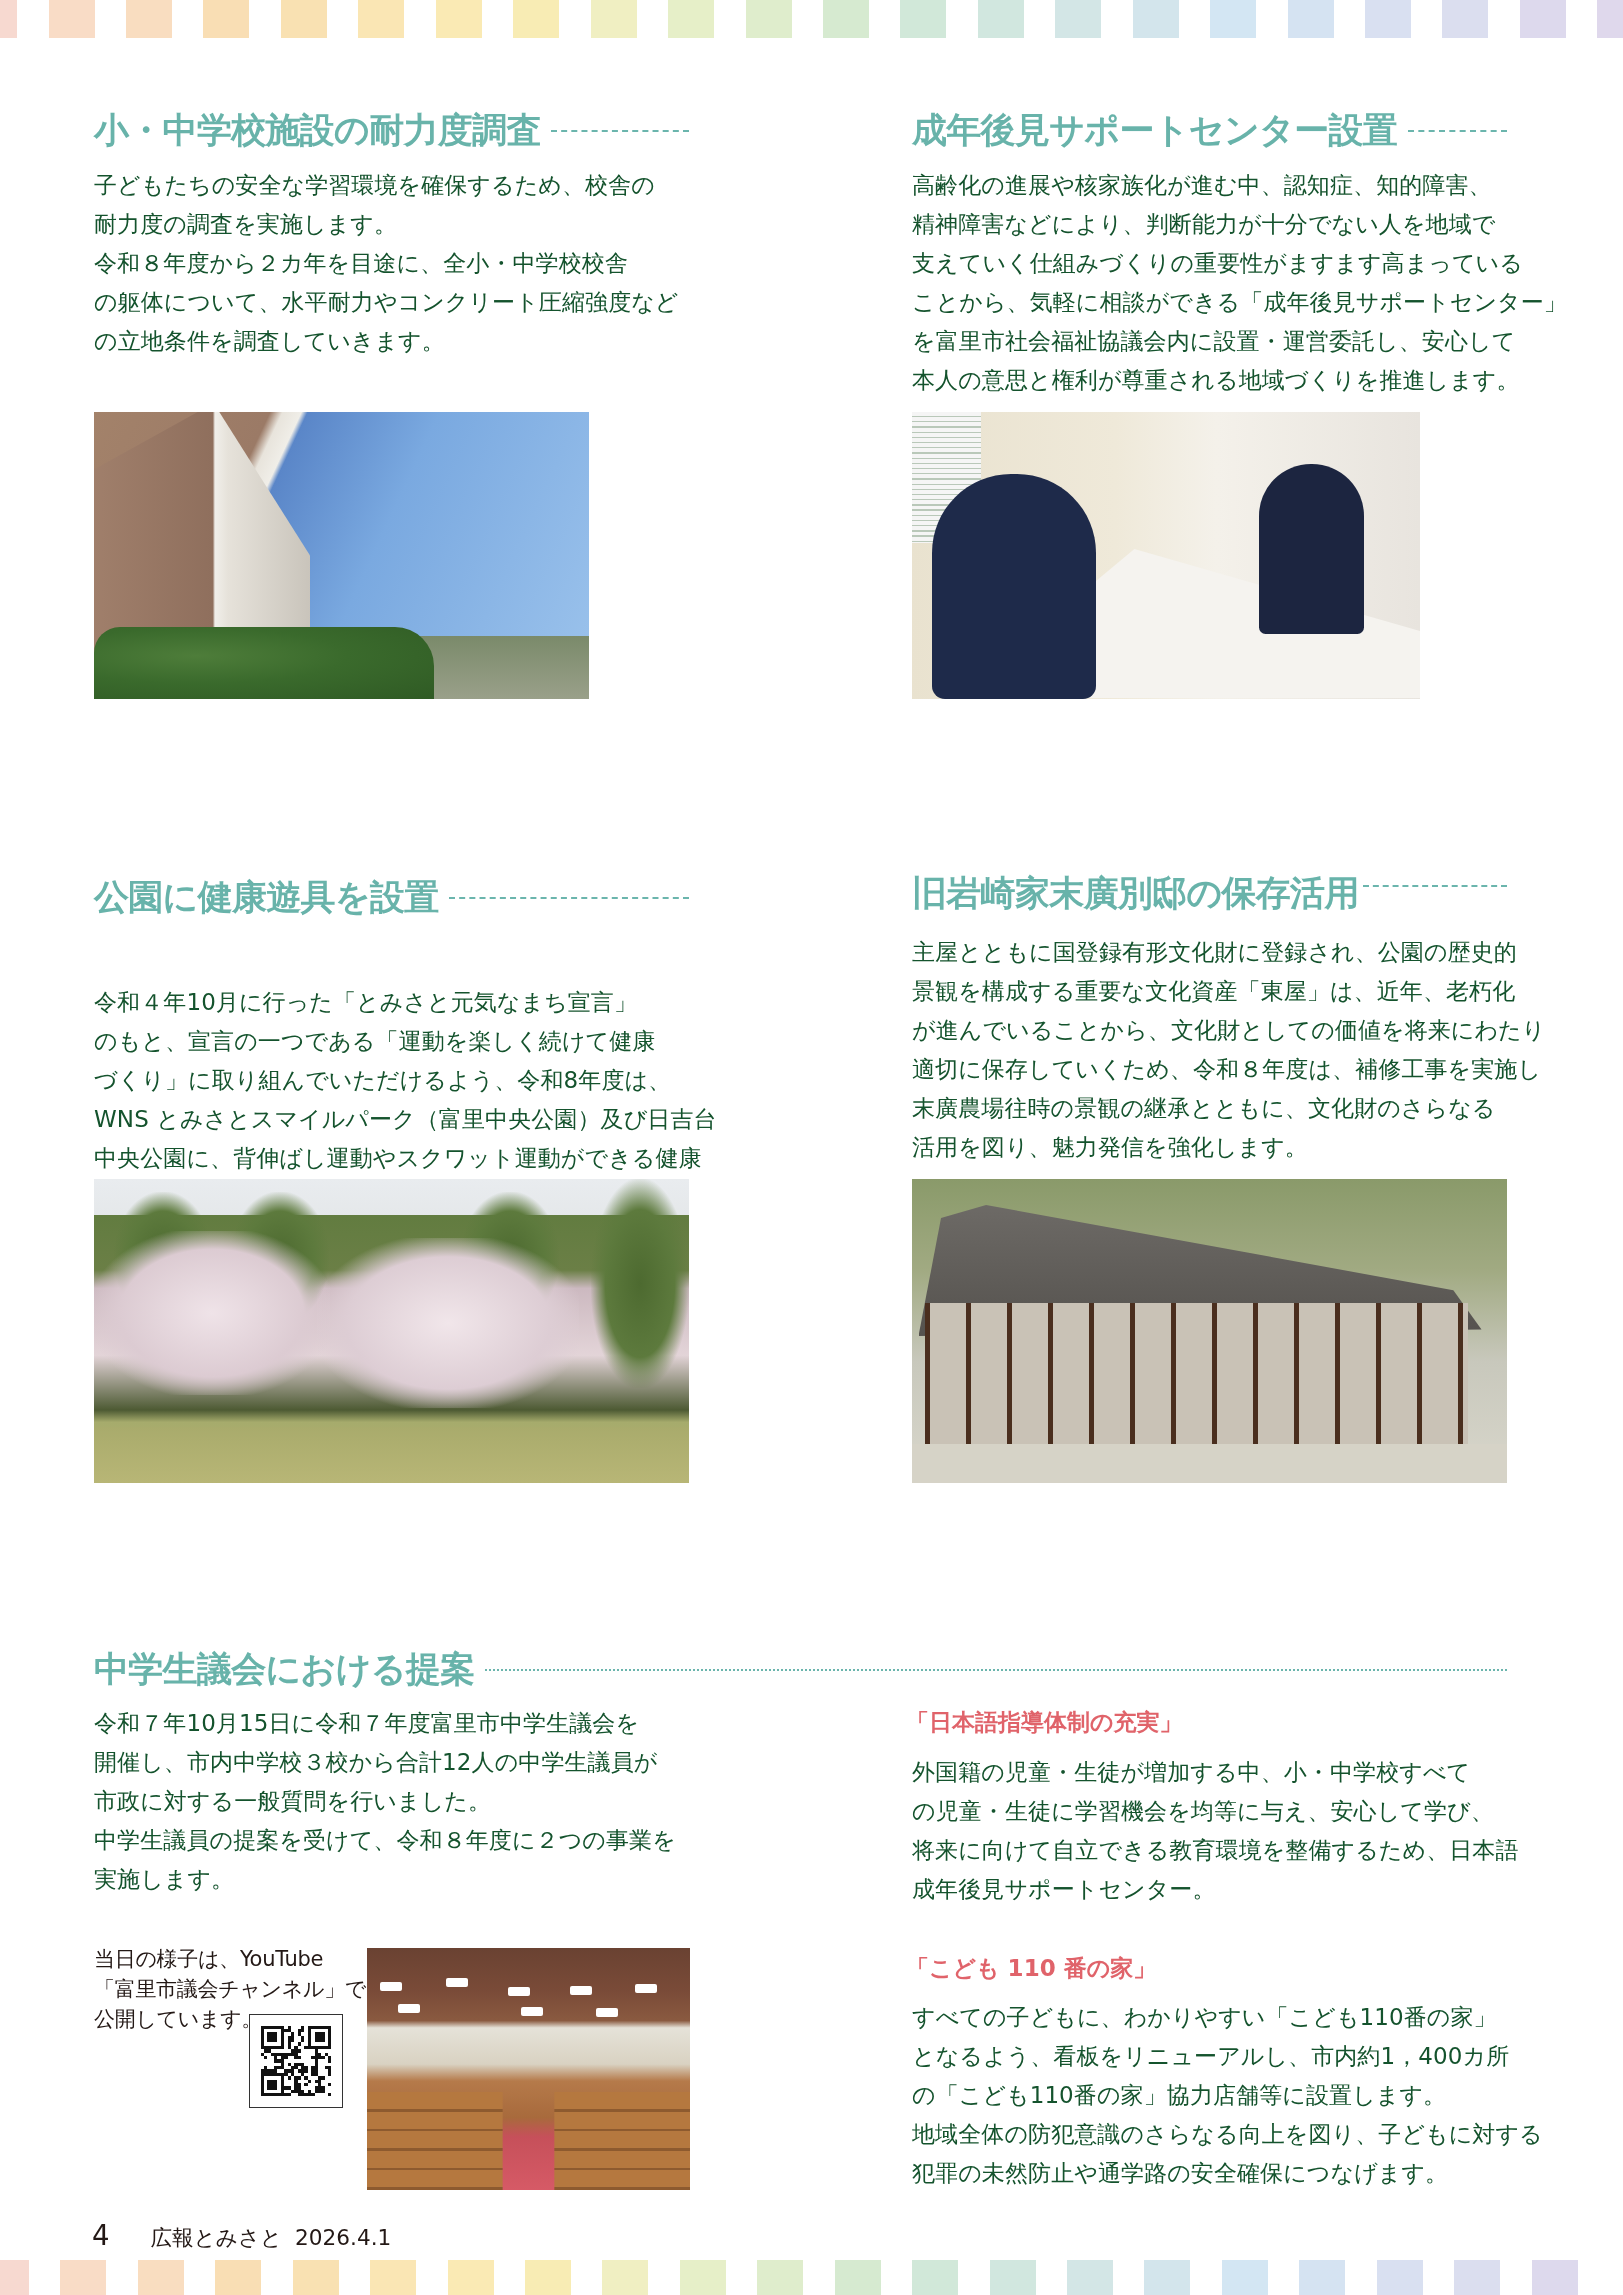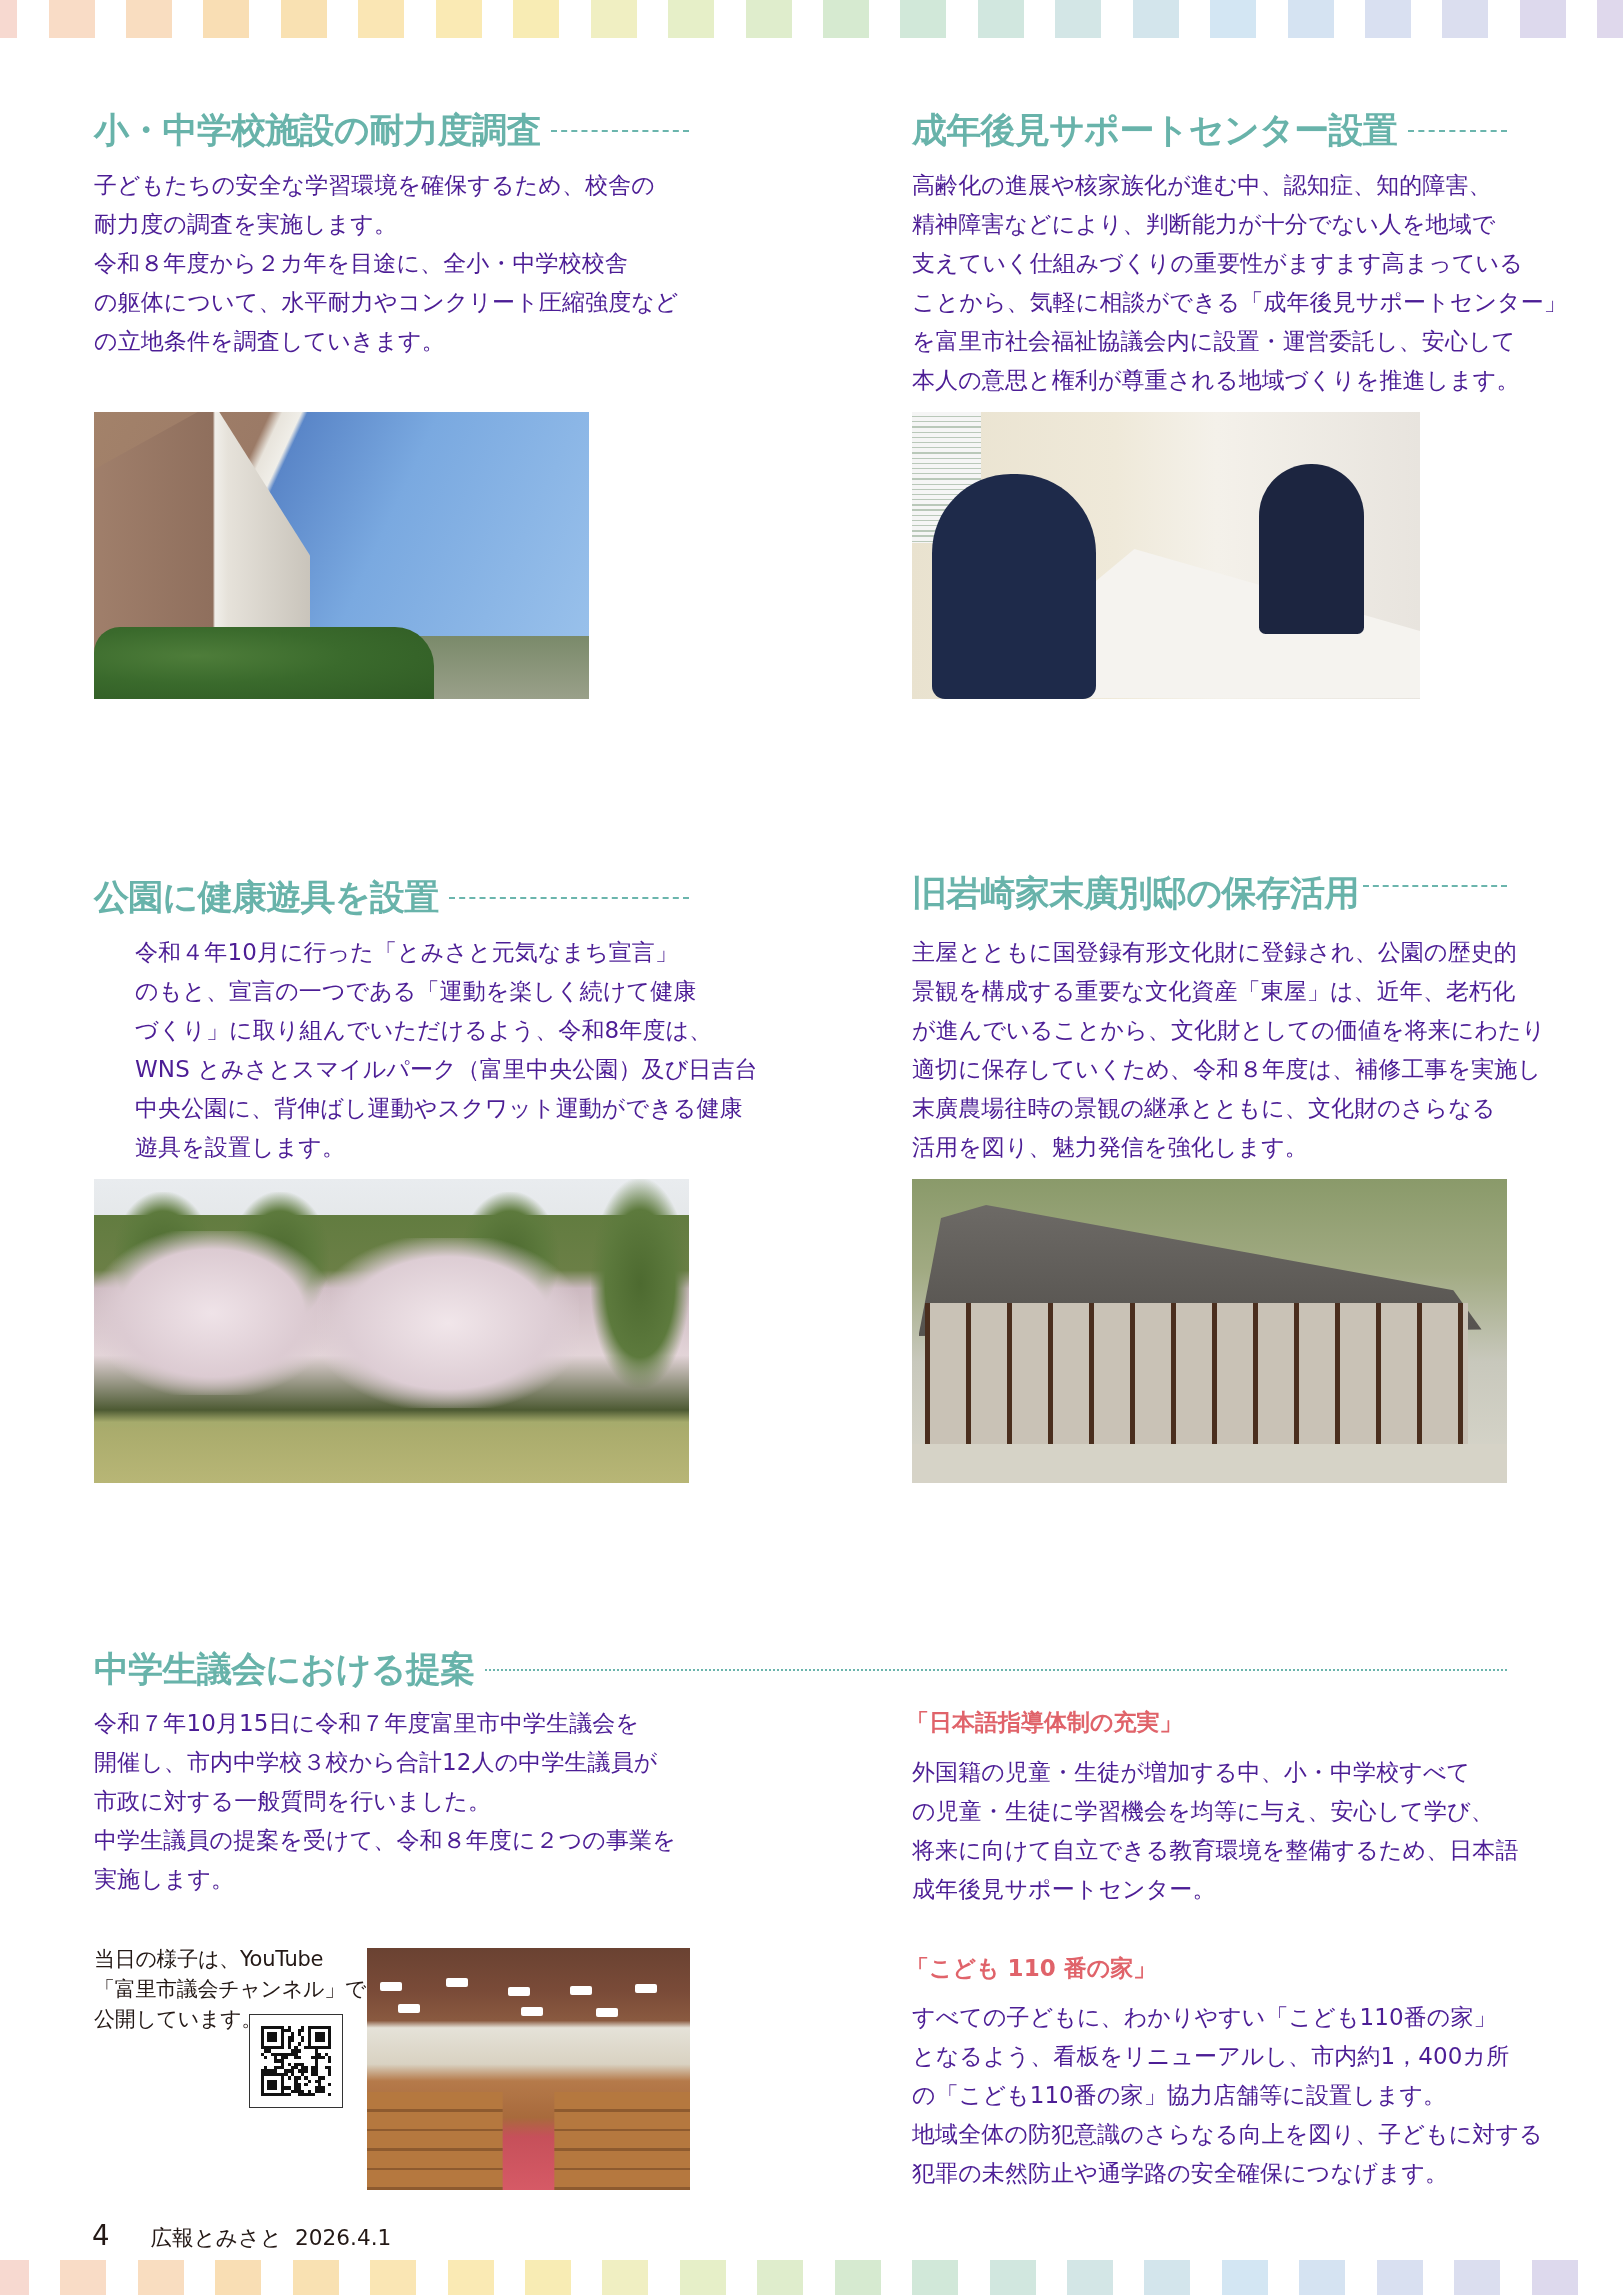--- a/index.html
+++ b/index.html
@@ -7,21 +7,21 @@
     body { position: relative; font-family: "DejaVu Sans", "Liberation Sans", sans-serif; color: #231815; }
 
     .stripe { position: absolute; left: 0; width: 1623px; height: 38px; }
     .stripe.top { top: 0; }
     .stripe.bottom { top: 2260px; height: 35px; }
     .stripe .blk { position: absolute; top: 0; height: 100%; width: 46px; }
     .heading { position: absolute; display: flex; align-items: center; white-space: nowrap; }
     .heading .htext { font-weight: bold; font-size: 35px; letter-spacing: -0.7px; color: #68b3aa; line-height: 1; }
     .heading .dash { flex: 1; height: 0; border-top: 2px dashed #6bb5ad; margin-left: 10.5px; }
 
-    .body-text { position: absolute; font-size: 23px; line-height: 39px; letter-spacing: 0.1px; color: #4c1d95; }
+    .body-text { position: absolute; font-size: 23px; line-height: 39px; letter-spacing: 0.1px; color: #14532d; }
     .body-text p { white-space: nowrap; }
 
     .subhead { position: absolute; color: #e0636a; font-size: 23px; font-weight: bold; white-space: nowrap; line-height: 1; }
 
     .photo { position: absolute; overflow: hidden; }
 
     
     .ph-school { left: 94px; top: 412px; width: 495px; height: 287px;
       background:
         linear-gradient(180deg, rgba(255,255,255,0) 0%, rgba(255,255,255,0) 78%, #7a8a6a 78%, #9aa08a 100%),
@@ -143,21 +143,21 @@
   <div class="poster"></div>
   <div class="table"></div>
   <div class="man2"></div>
   <div class="man1"></div>
 </div>
 
 <div class="heading" style="left:94px; top:880px; width:595px;">
   <span class="htext">公園に健康遊具を設置</span>
   <span class="dash"></span>
 </div>
-<div class="body-text" style="left:94px; top:933px;margin-left:41px;">
+<div class="body-text" style="left:94px; top:983px;">
   <p>令和４年10月に行った「とみさと元気なまち宣言」</p>
   <p>のもと、宣言の一つである「運動を楽しく続けて健康</p>
   <p>づくり」に取り組んでいただけるよう、令和8年度は、</p>
   <p>WNS とみさとスマイルパーク（富里中央公園）及び日吉台</p>
   <p>中央公園に、背伸ばし運動やスクワット運動ができる健康</p>
   <p>遊具を設置します。</p>
 </div>
 <div class="photo ph-park" title="park with cherry blossoms photo">
   <div class="tree" style="left:19.6px;"></div>
   <div class="tree" style="left:137px;"></div>

